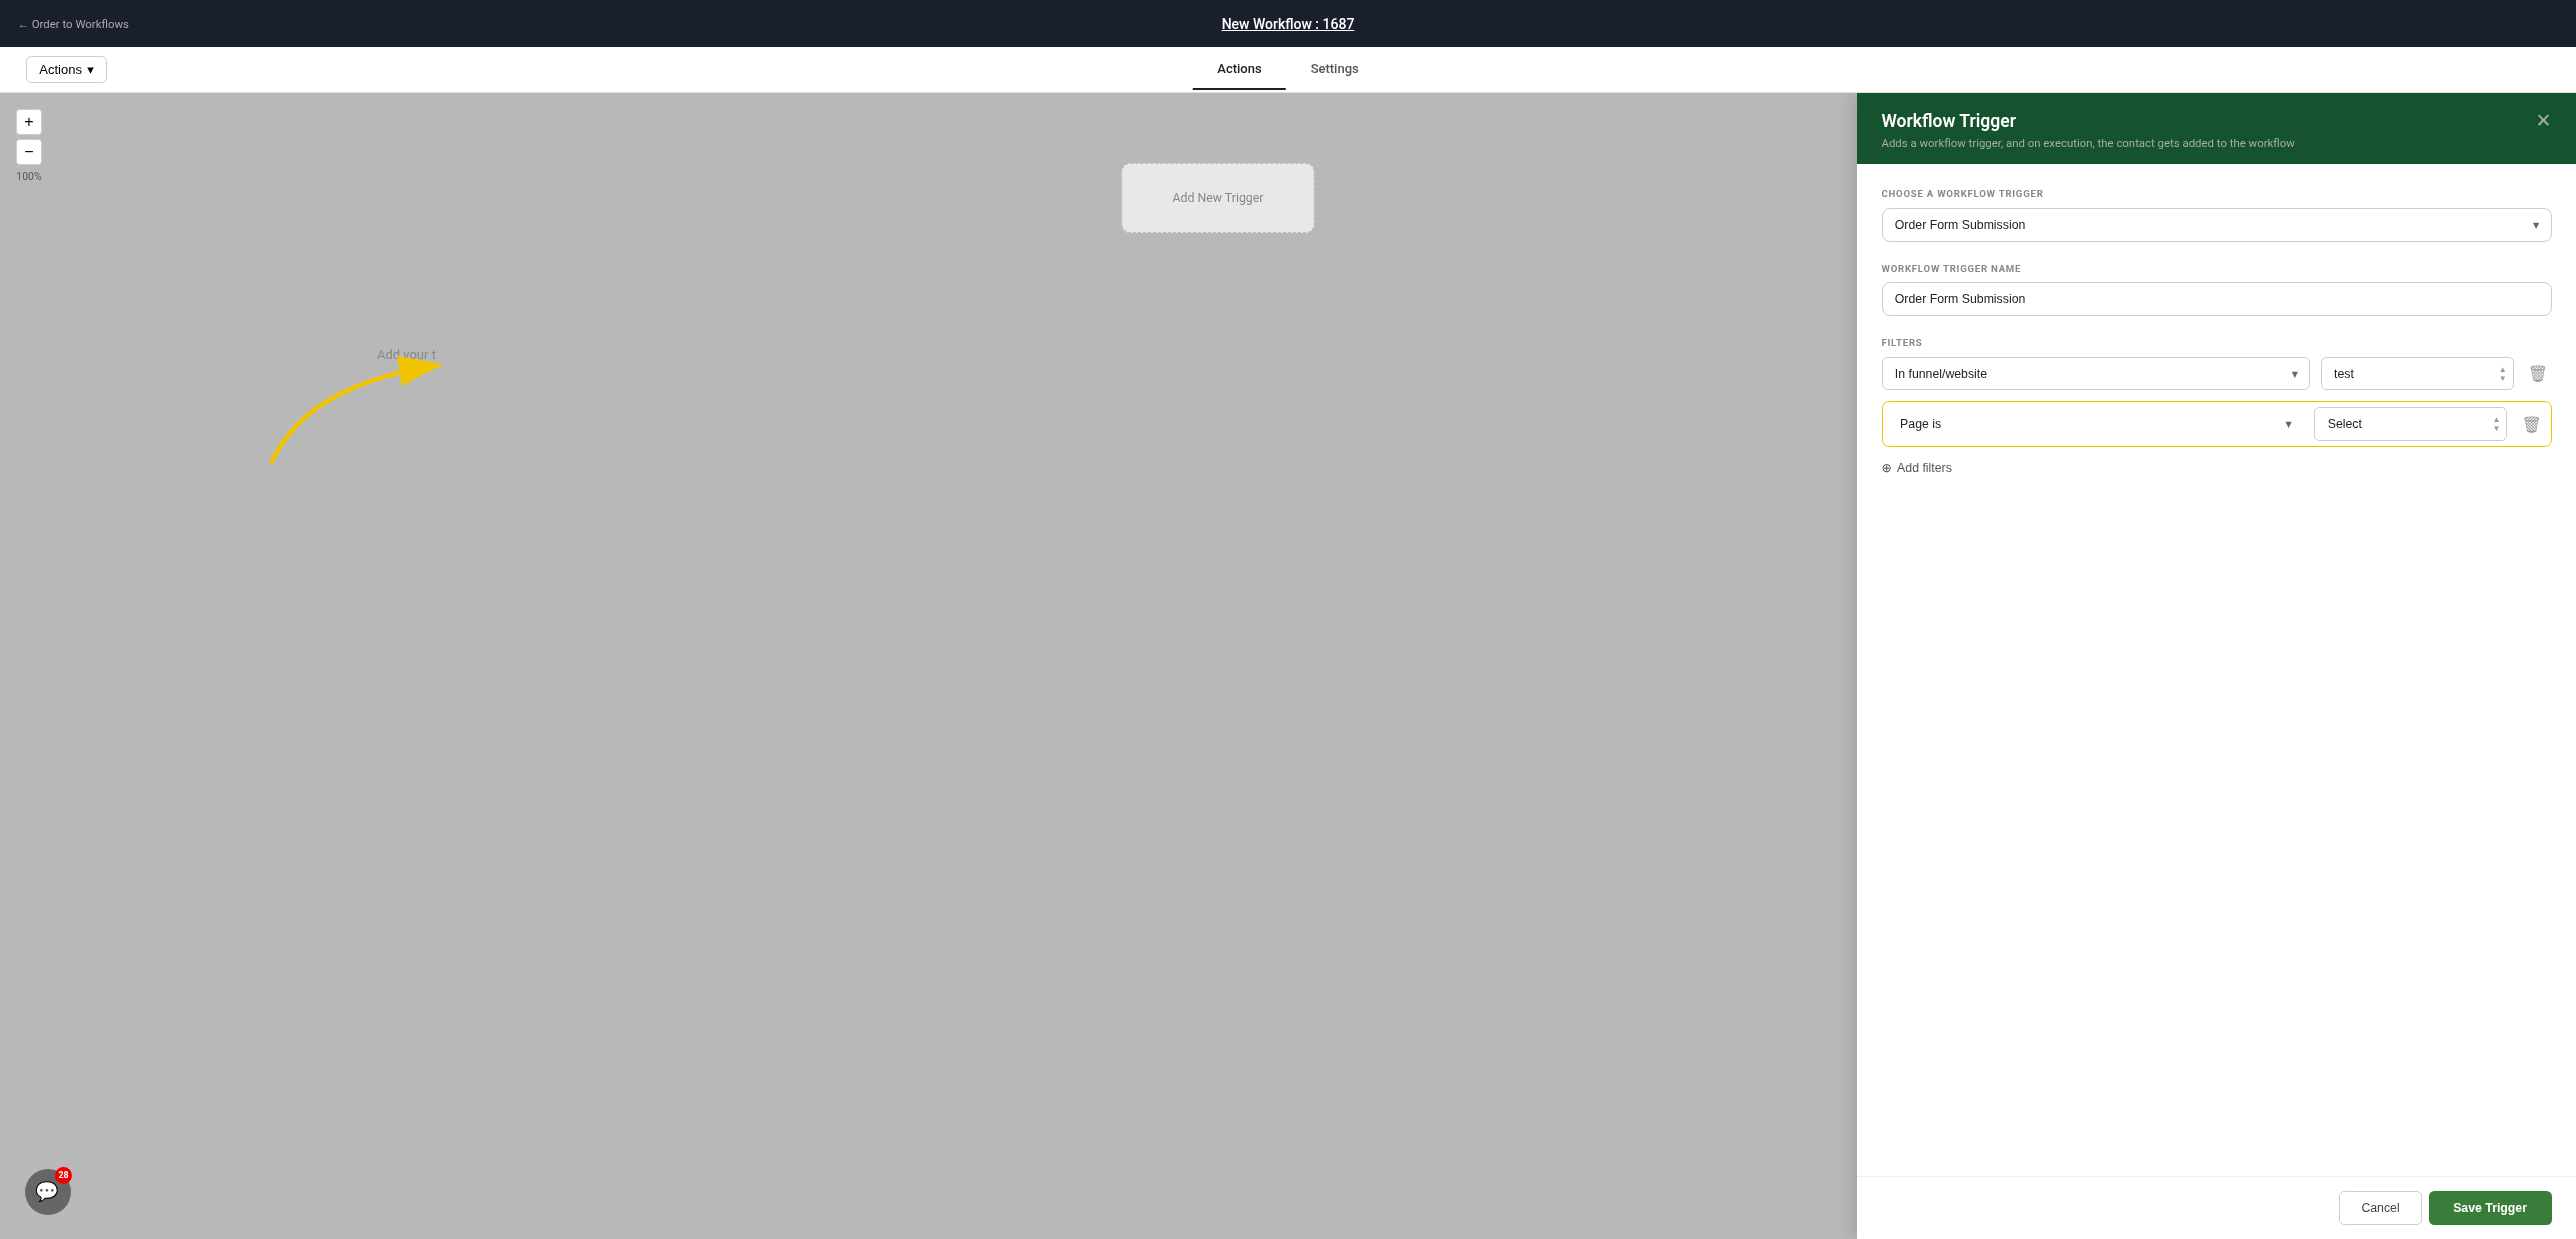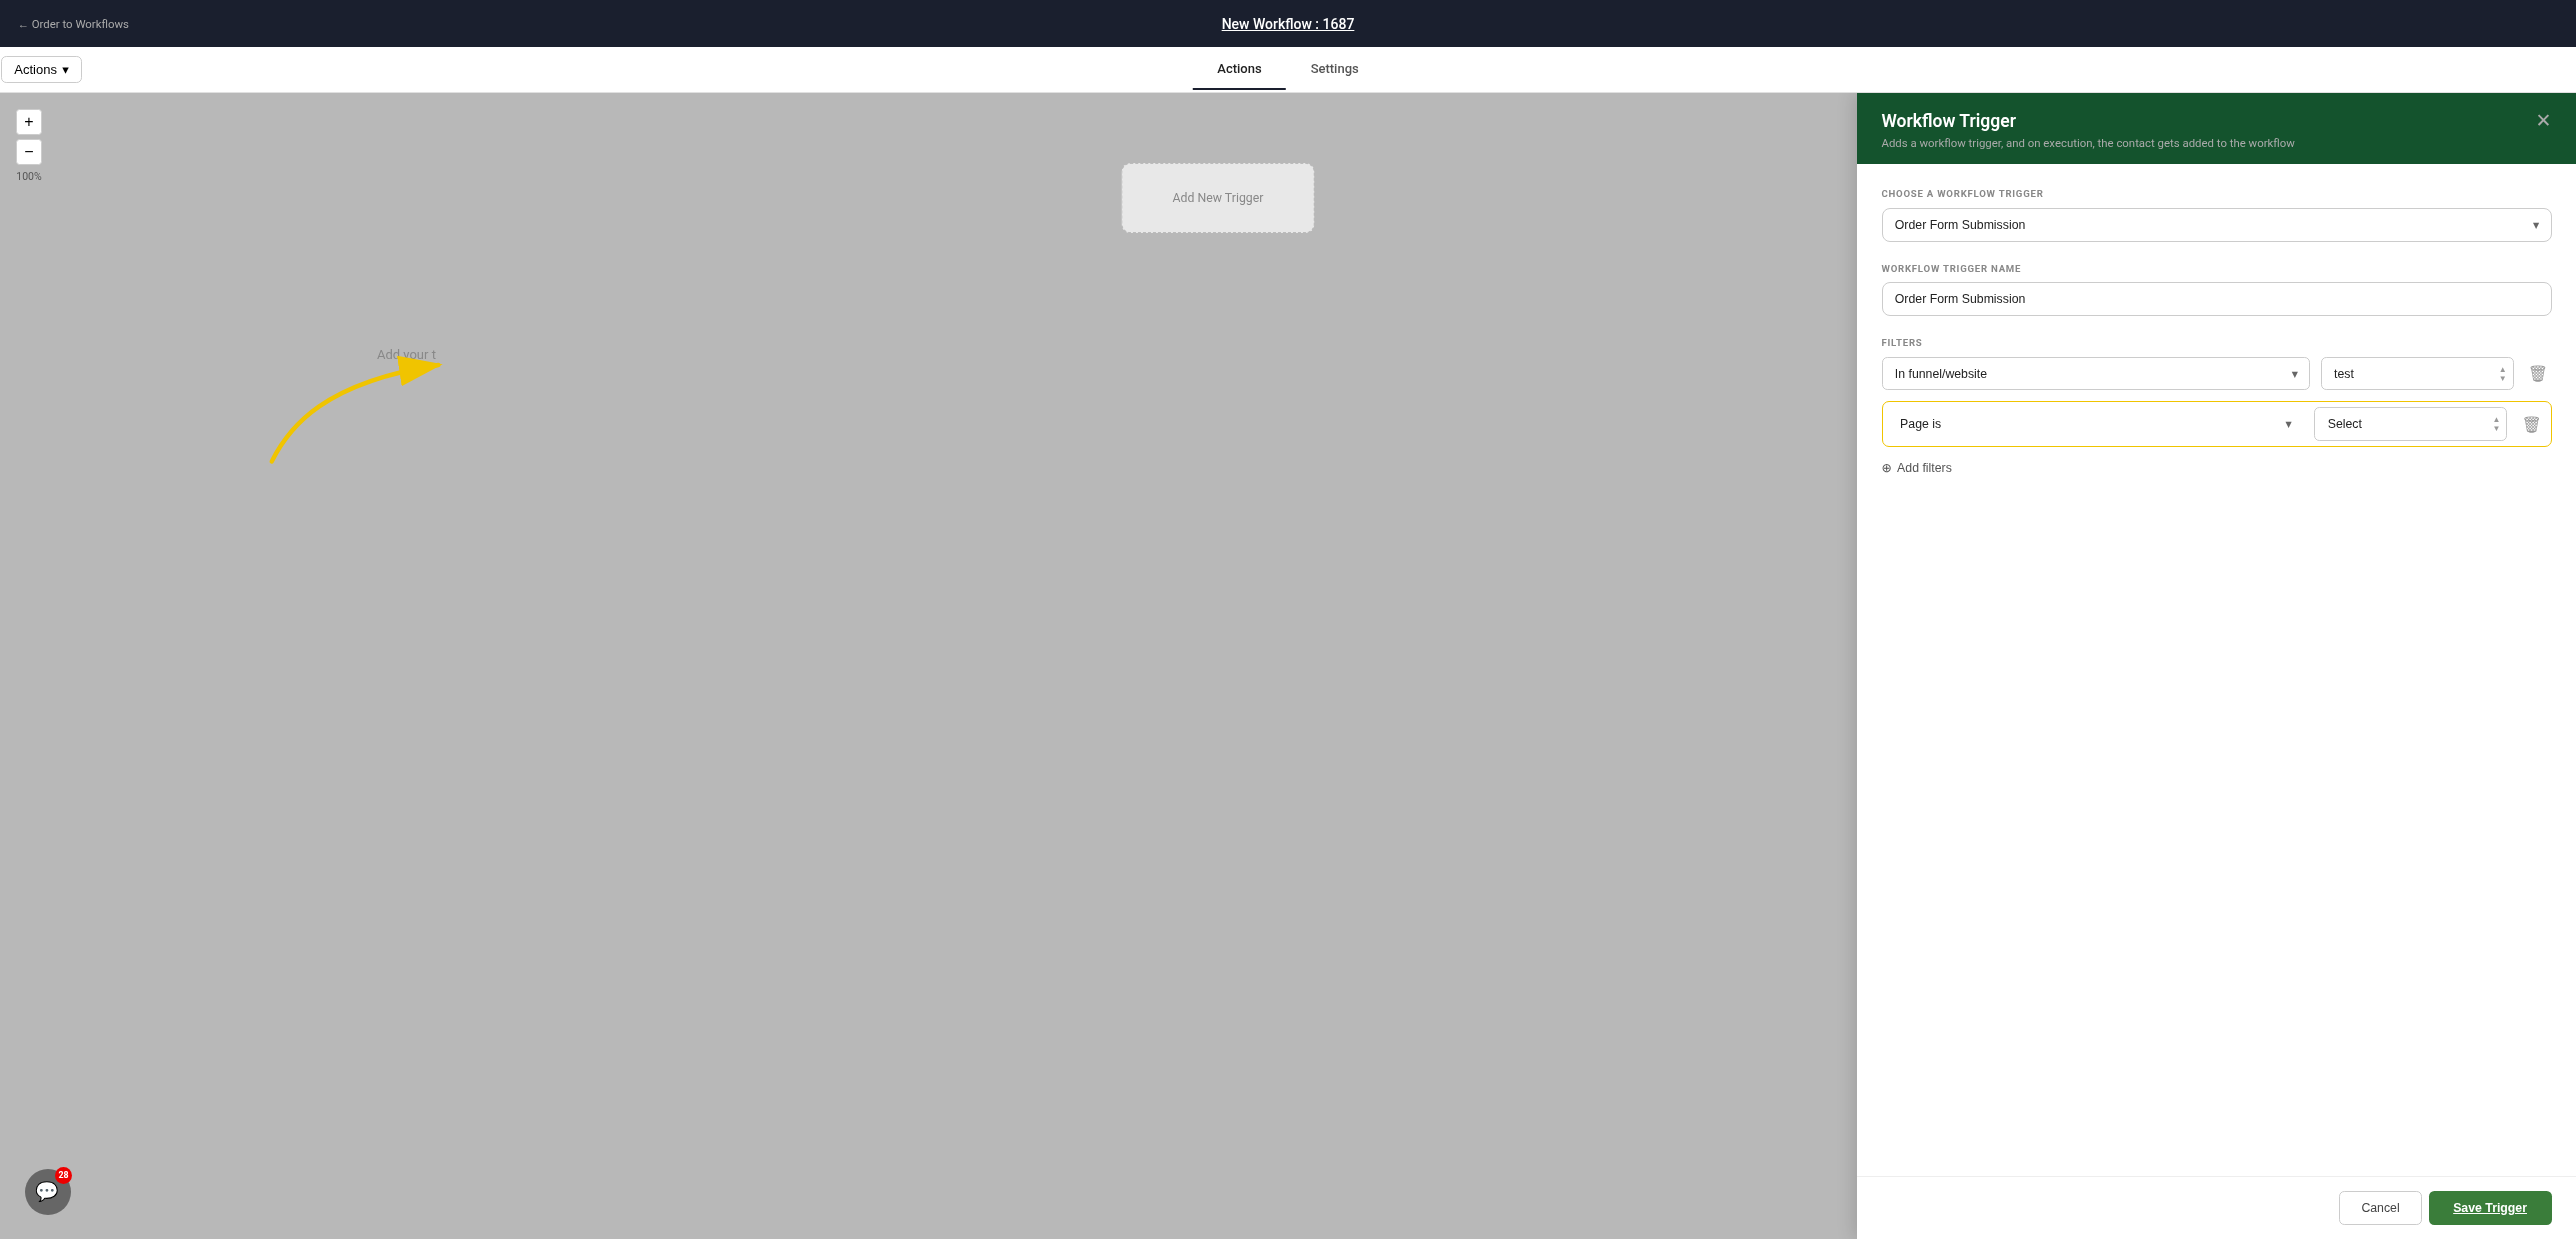--- a/index.html
+++ b/index.html
@@ -33,21 +33,21 @@
       text-decoration: underline;
     }
 
     
     .toolbar-row {
       background: #fff;
       height: 46px;
       display: flex;
       align-items: center;
       border-bottom: 0.9px solid #e0e0e0;
-      padding: 0 1px;
+      padding: 0 26px;
       position: relative;
     }
     .actions-btn {
       background: #fff;
       border: 0.9px solid #ccc;
       border-radius: 5.3px;
       padding: 5.3px 12.3px;
       font-size: 13px;
       cursor: pointer;
       display: flex;
@@ -345,21 +345,20 @@
     }
     .save-btn {
       background: #3a7d3a;
       border: none;
       border-radius: 5.3px;
       padding: 8.8px 24.5px;
       font-size: 12.3px;
       cursor: pointer;
       color: #fff;
       font-weight: 600;
-      text-decoration: underline;
     }
 
     
     .chat-widget {
       position: fixed;
       bottom: 24.5px;
       left: 24.5px;
       z-index: 100;
     }
     .chat-icon {

